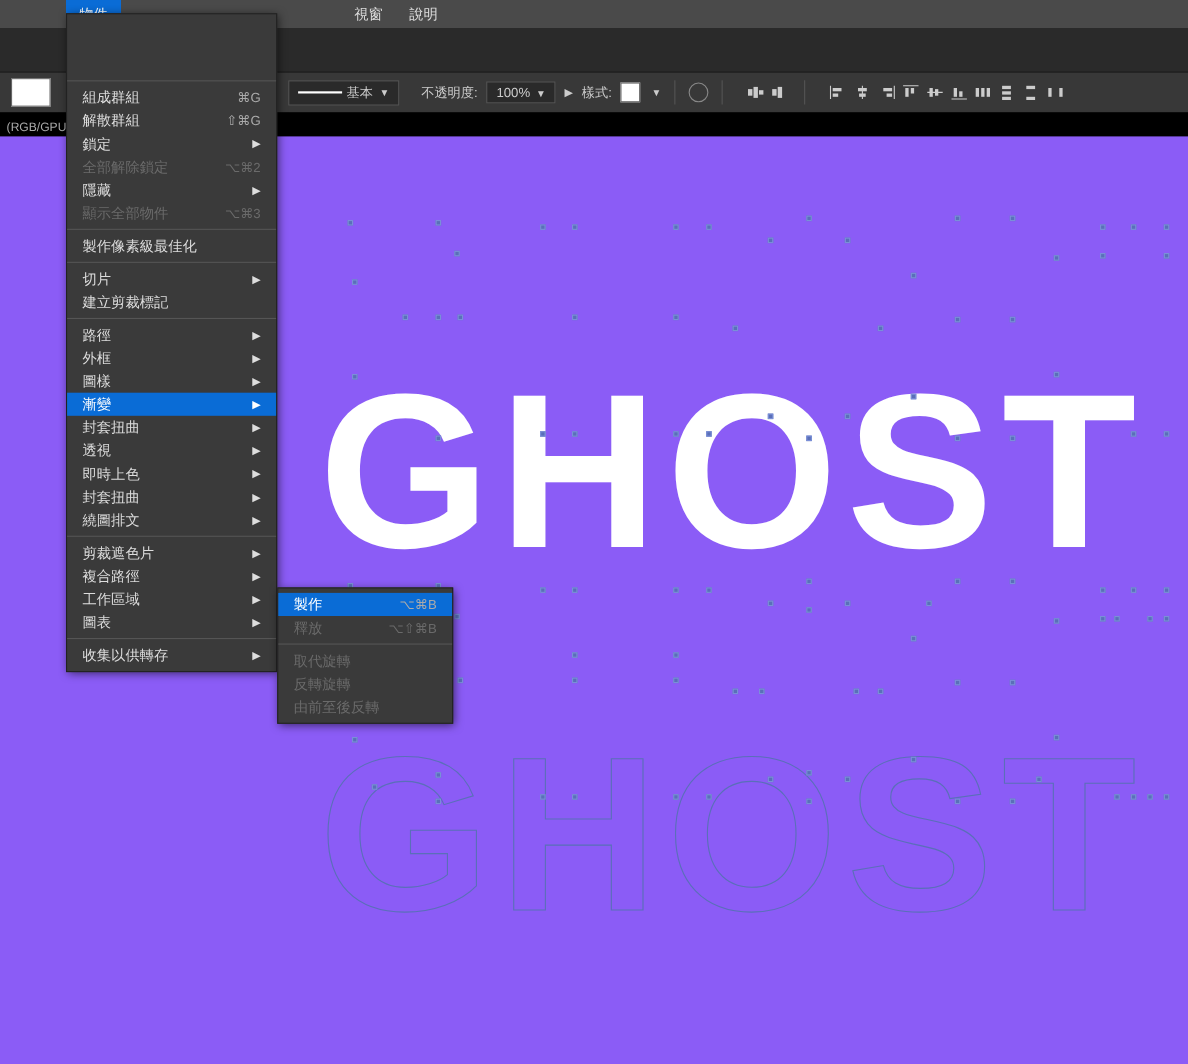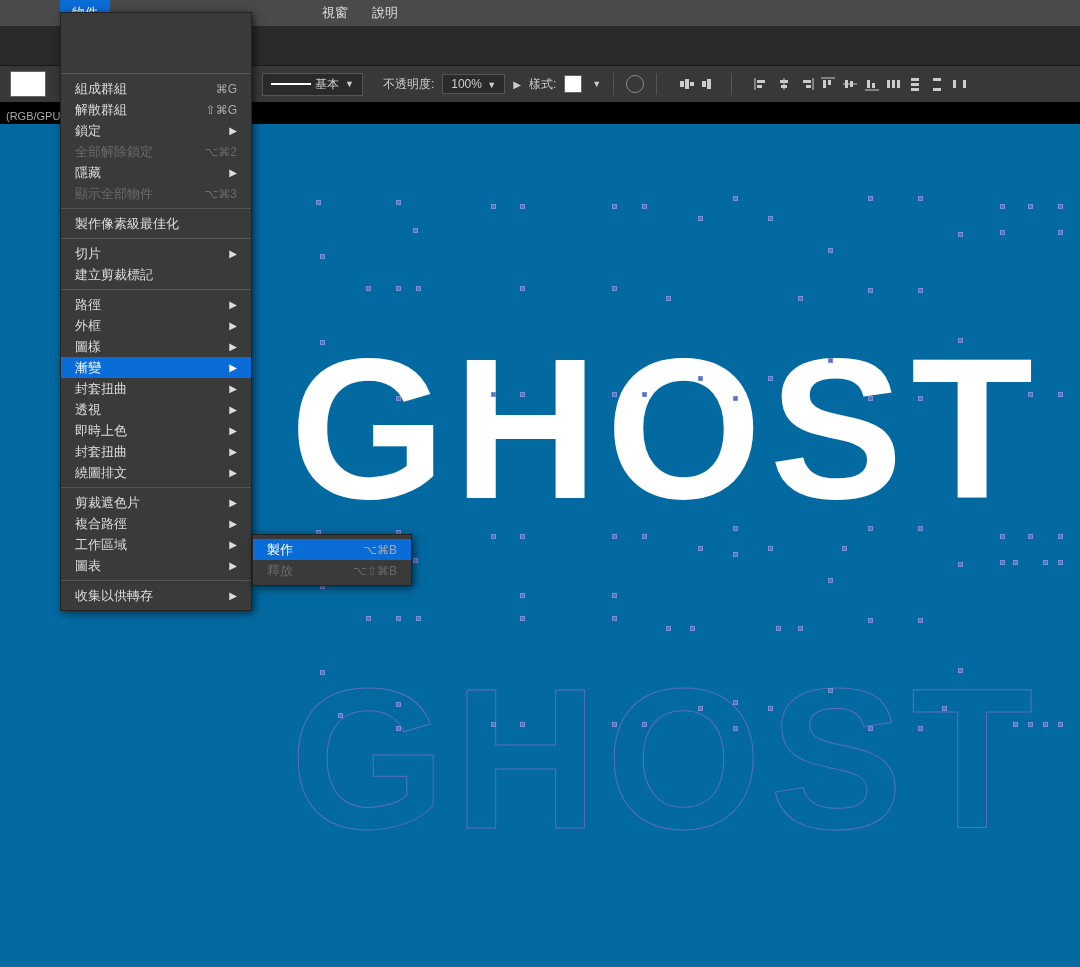--- a/index.html
+++ b/index.html
@@ -14,21 +14,21 @@
 .stroke-line { width: 40px; height: 2px; background: #fff; }
 .opacity-label { margin-left: 12px; }
 .opacity-value { background: #2a2a2a; padding: 2px 8px; border: 1px solid #555; }
 .dropdown-arrow { font-size: 9px; margin-left: 2px; }
 .style-swatch { width: 18px; height: 18px; background: #fff; border: 1px solid #666; }
 .globe-icon { width: 18px; height: 18px; border: 1px solid #888; border-radius: 50%; }
 .align-icons { display: flex; gap: 2px; margin-left: 8px; }
 .align-icon { width: 20px; height: 18px; display: flex; align-items: center; justify-content: center; }
 .align-icon svg { width: 16px; height: 14px; }
 .doc-label { position: absolute; top: 108px; left: 0; font-size: 11px; color: #aaa; padding: 2px 6px; }
-.canvas { position: absolute; top: 124px; left: 0; right: 0; bottom: 0; background: #0369a1; }
+.canvas { position: absolute; top: 124px; left: 0; right: 0; bottom: 0; background: #8b5cf6; }
 .ghost-solid { position: absolute; top: 190px; left: 290px; font-size: 200px; font-weight: 600; color: #fff; letter-spacing: 8px; font-family: 'Arial', sans-serif; }
 .ghost-outline { position: absolute; top: 520px; left: 290px; font-size: 200px; font-weight: 600; color: transparent; -webkit-text-stroke: 1px #5a6fb8; letter-spacing: 8px; font-family: 'Arial', sans-serif; }
 .anchor { position: absolute; width: 5px; height: 5px; background: #5a6fb8; border: 1px solid #7a8fd8; }
 .dropdown-menu { position: absolute; top: 12px; left: 60px; width: 192px; background: #3a3a3a; border: 1px solid #222; box-shadow: 2px 2px 8px rgba(0,0,0,0.6); font-size: 13px; color: #ddd; }
 .menu-group { border-top: 1px solid #555; padding: 4px 0; }
 .menu-group:first-child { border-top: none; text-align: center; }
 .menu-item { display: flex; align-items: center; justify-content: space-between; padding: 3px 14px; height: 21px; }
 .menu-item.disabled { color: #6a6a6a; }
 .menu-item.highlighted { background: #0a6cd6; color: #fff; }
 .menu-shortcut { font-size: 12px; color: #aaa; }
@@ -379,13 +379,24 @@
   <div class="menu-group" id="sg1">
       <div class="menu-item highlighted">
         <span>製作</span>
         <span class="menu-shortcut">⌥⌘B</span>
       </div>
       <div class="menu-item disabled">
         <span>釋放</span>
         <span class="menu-shortcut">⌥⇧⌘B</span>
       </div>
     </div>
+  <div class="menu-group" id="sg4">
+      <div class="menu-item disabled">
+        <span>取代旋轉</span>
+      </div>
+      <div class="menu-item disabled">
+        <span>反轉旋轉</span>
+      </div>
+      <div class="menu-item disabled">
+        <span>由前至後反轉</span>
+      </div>
+    </div>
 </div>
 
 </body></html>

